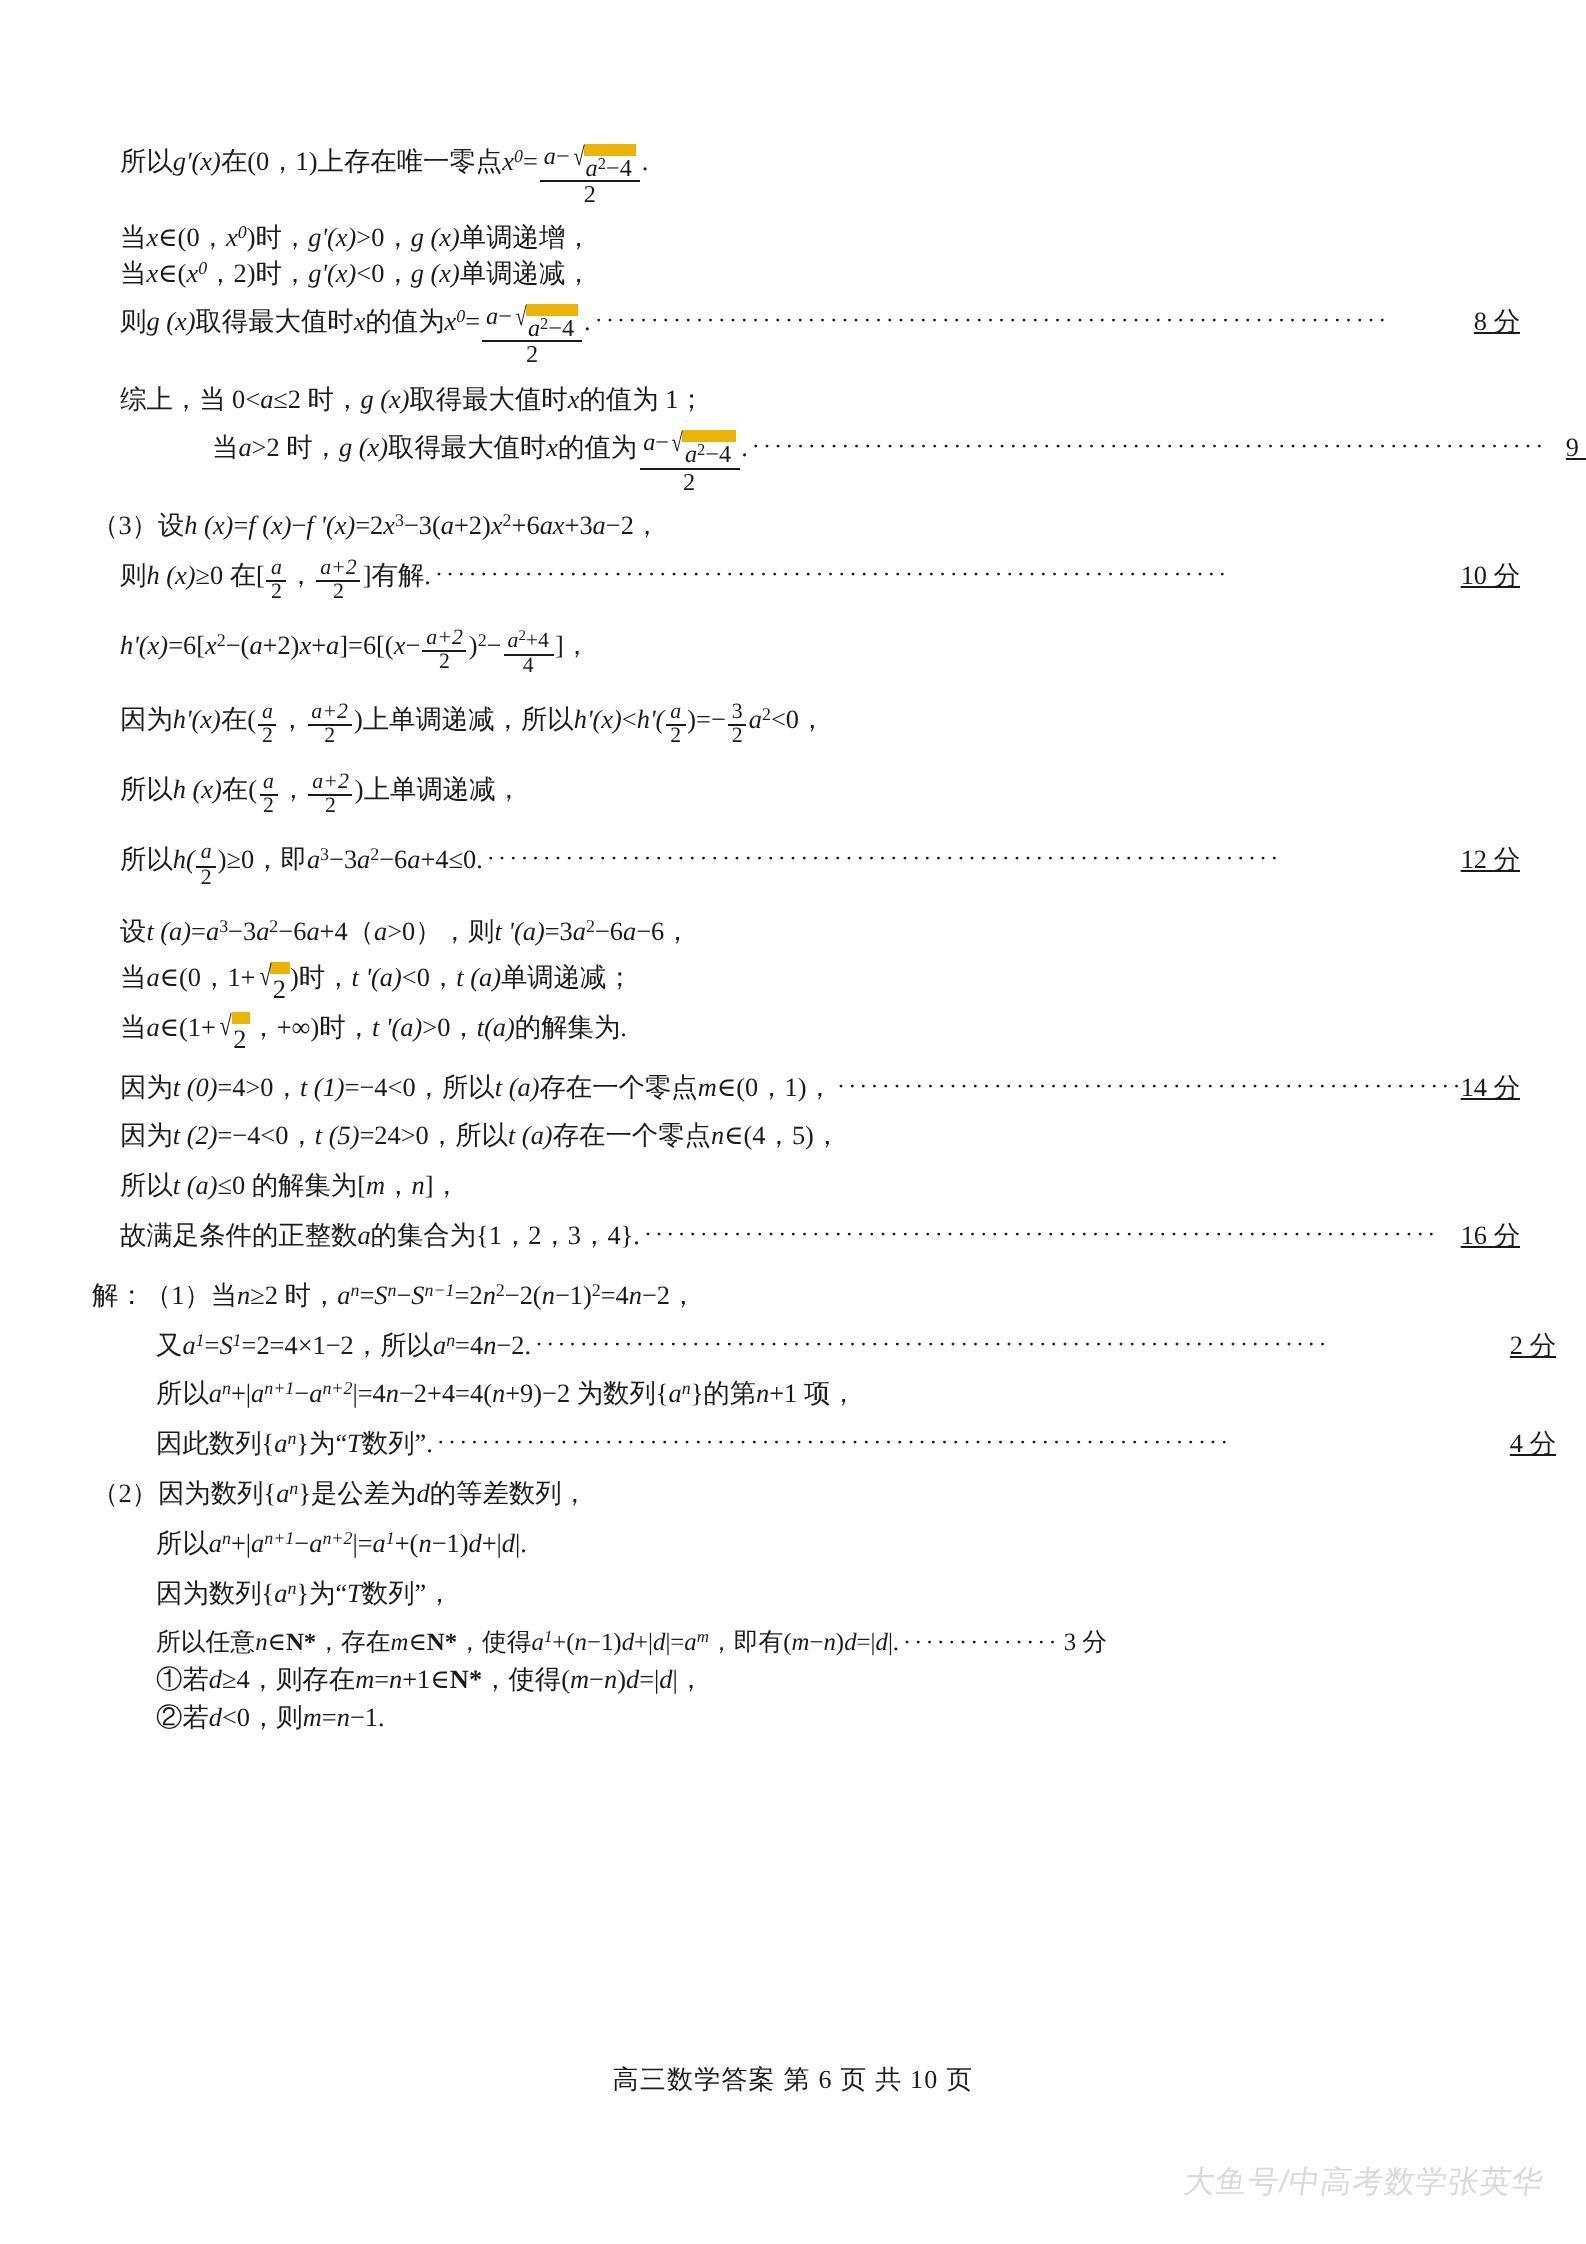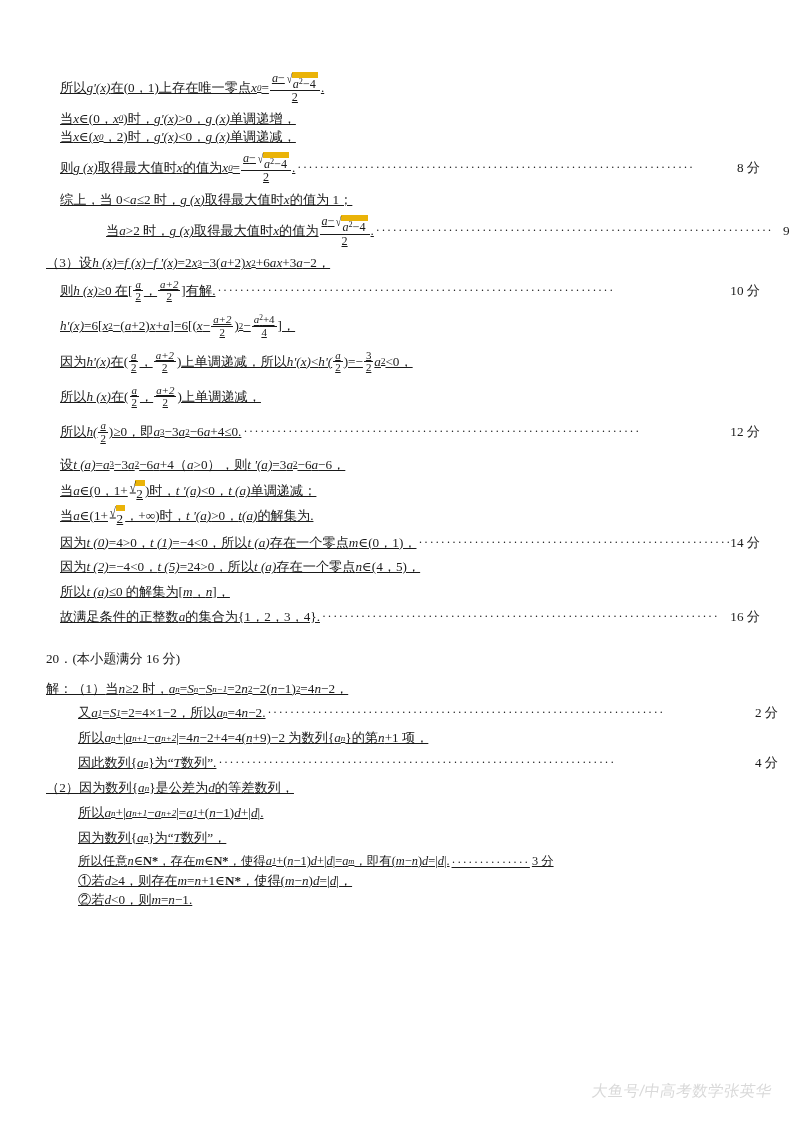--- a/index.html
+++ b/index.html
@@ -33,21 +33,21 @@
   
   .ln {
     display: flex;
     align-items: flex-end;
     font-size: 13.2px;
     line-height: 1.35;
     white-space: nowrap;
   }
   .ln.tight { line-height: 1.18; }
 
-  .body-text { display: inline-flex; align-items: center; text-decoration: underline; }
+  .body-text { display: inline-flex; align-items: flex-start; }
 
   
   .i0  { padding-left: 0px; }
   .i1  { padding-left: 14px; }
   .i2  { padding-left: 32px; }
   .i3  { padding-left: 60px; }
 
   
   .gap-xs { margin-top: 3px; }
   .gap-s  { margin-top: 7px; }
@@ -122,20 +122,21 @@
     font-size: 12px;
     color: #1a1a1a;
     padding: 0 2px;
     position: relative;
     top: -1px;
   }
   .leader-row .score {
     flex: 0 0 auto;
     font-size: 13.2px;
     white-space: nowrap;
+    text-decoration: underline;
   }
 
   
   .dots-inline {
     letter-spacing: 1.6px;
     font-size: 12px;
     padding: 0 2px;
   }
 
   
@@ -529,23 +530,20 @@
     <div class="ln i1 gap-s leader-row">
       <span class="lhs body-text">
         <span class="cjk">故满足条件的正整数 </span>
           <span class="mi">a</span>
           <span class="cjk"> 的集合为{1，2，3，4}.</span>
       </span>
       <span class="dots">·······································································</span>
       <span class="score cjk">16 分</span>
     </div>
 
-    <div class="ln gap-xl" style="padding-left:0px;">
-      <span class="cjk">20．(本小题满分 16 分)</span>
-    </div>
 
     <div class="ln gap-m" style="padding-left:0px;">
       <span class="body-text">
         <span class="cjk">解：（1）</span>
           <span class="cjk">当 </span>
           <span class="mi">n</span>
           <span class="cjk">≥2 时，</span>
           <span class="mi">a</span>
           <span class="sub">n</span>
           <span class="mn">=</span>
@@ -735,17 +733,20 @@
           <span class="cjk">&lt;0，则 </span>
           <span class="mi">m</span>
           <span class="mn">=</span>
           <span class="mi">n</span>
           <span class="mn">−1.</span>
       </span>
     </div>
 
   </div>
 
+  <div class="footer">
+    <span class="cjk">高三数学答案  第 6 页 共 10 页</span>
+  </div>
 
   <div class="watermark">
     <span>大鱼号/中高考数学张英华</span>
   </div>
 </div>
 
 </body></html>

